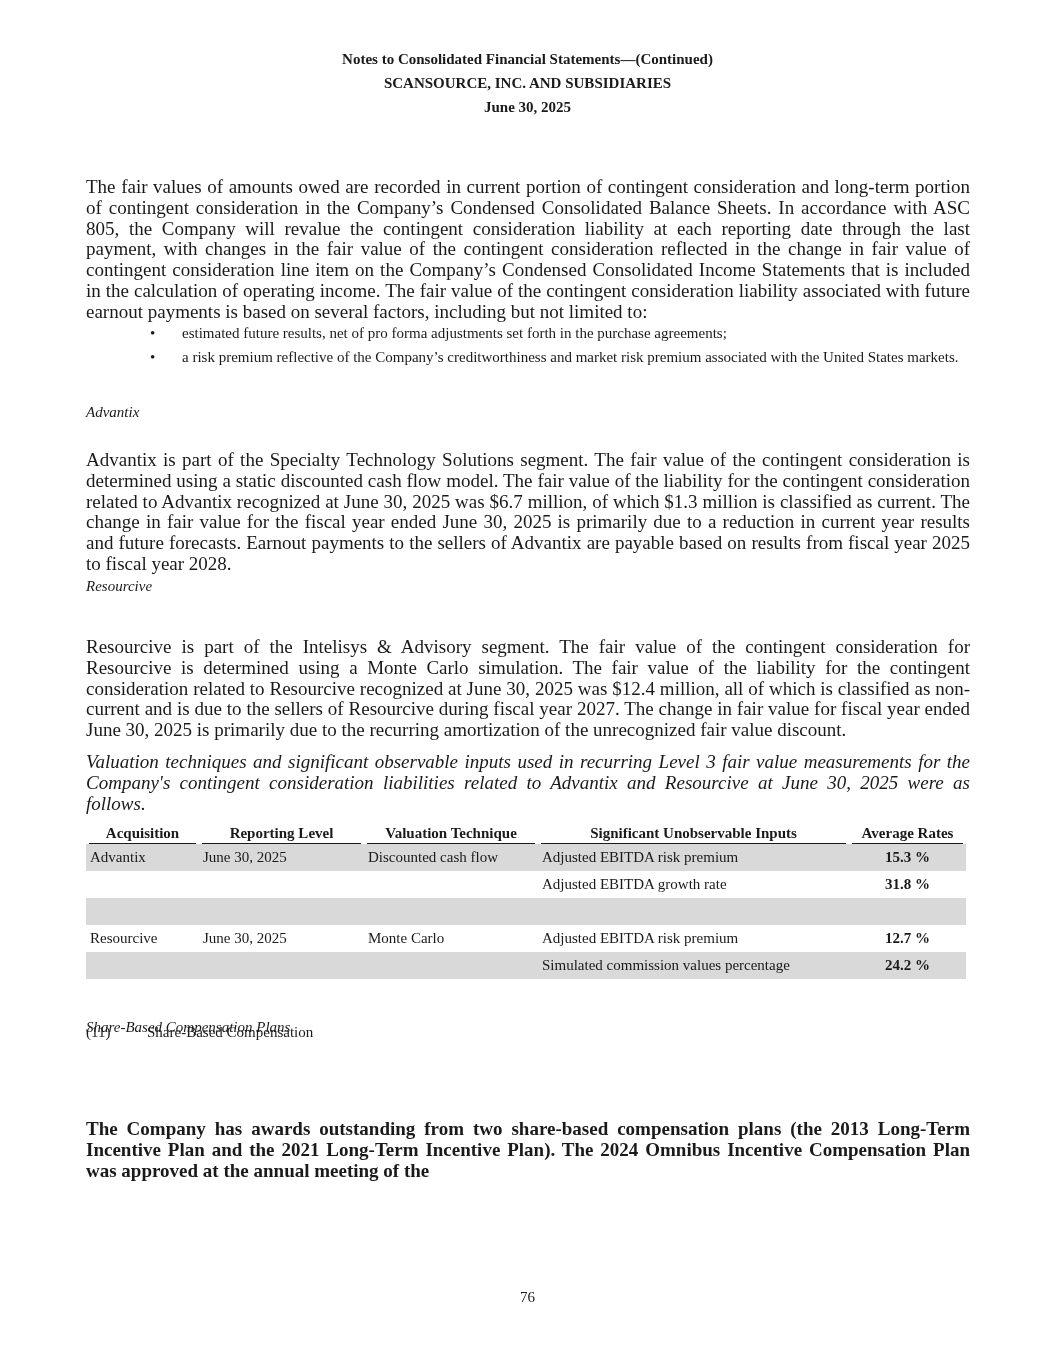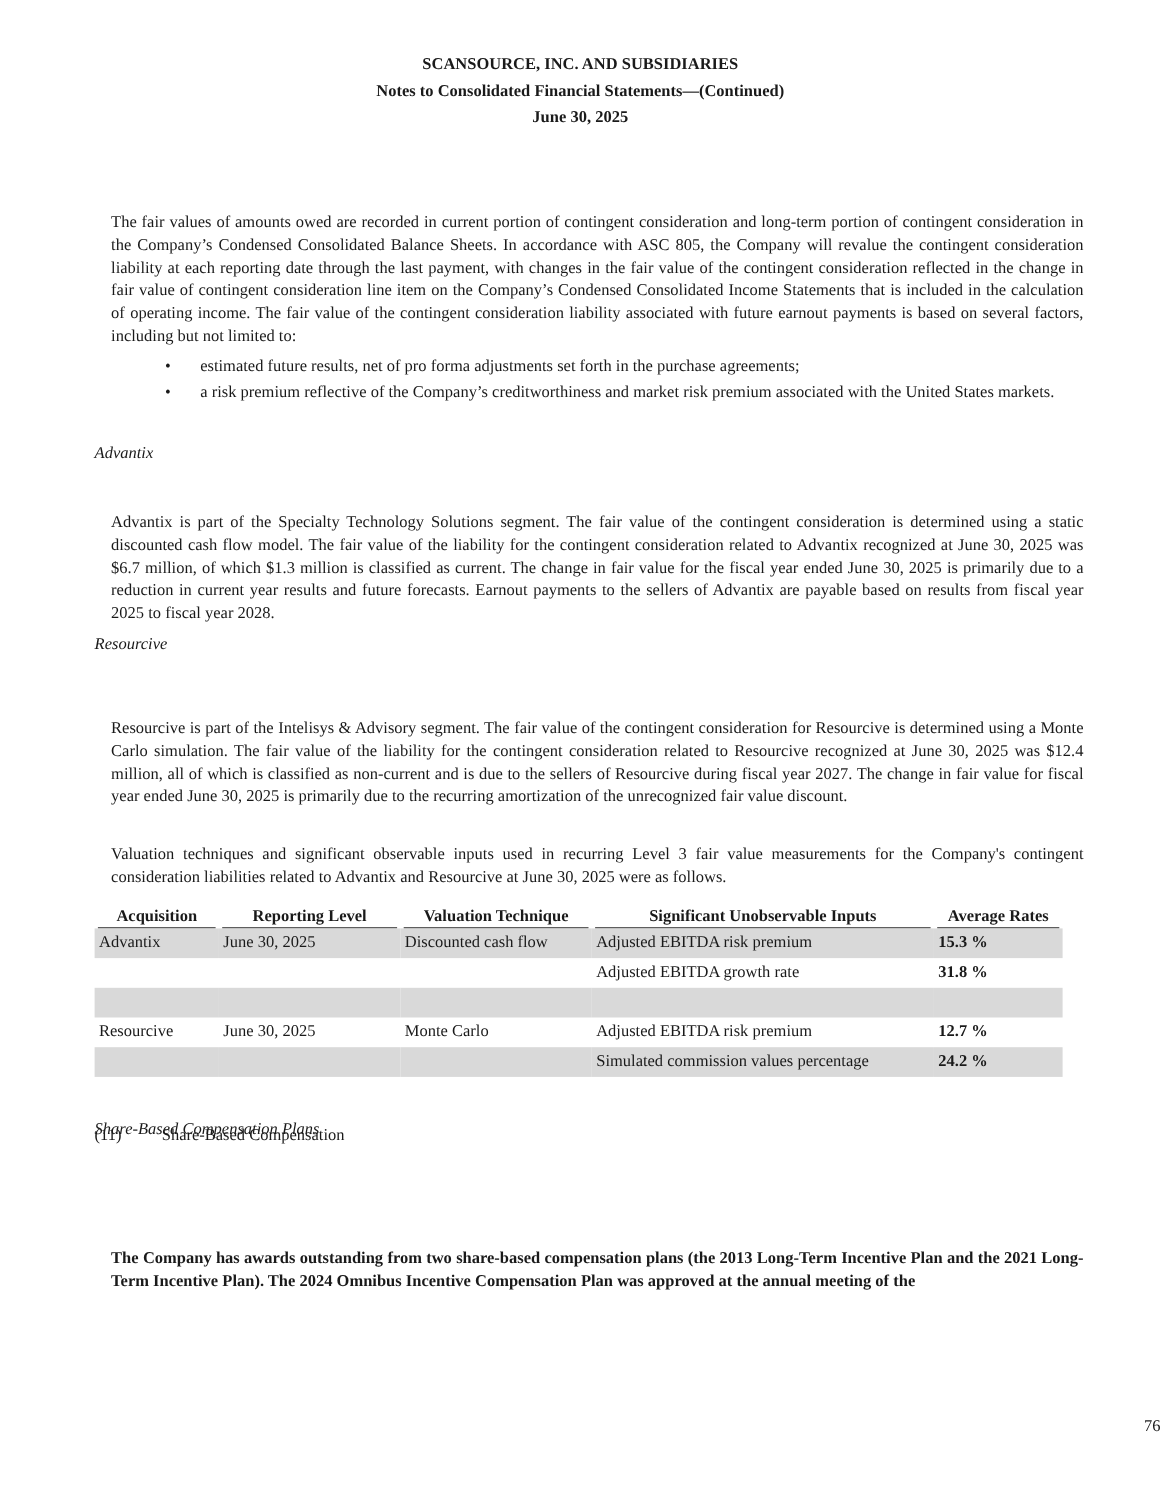--- a/index.html
+++ b/index.html
@@ -1,45 +1,45 @@
 <!DOCTYPE html>
 <html><head>
 <meta charset="utf-8">
 <style>
   html, body { margin: 0; padding: 0; background: #ffffff; }
   body { width: 1055px; height: 1365px; position: relative; overflow: hidden;
          font-family: "Liberation Serif", "DejaVu Serif", serif; color: #1a1a1a; }
   .header { position: absolute; left: 0; width: 1055px; top: 47px; text-align: center; font-weight: bold; font-size: 15px; line-height: 24px; }
   .header div { margin: 0; }
-  p.body { font-size: 15px; line-height: 20.8px; text-align: justify; margin: 15px; }
+  p.body { font-size: 19px; line-height: 20.8px; text-align: justify; margin: 0; }
   .p1 { position: absolute; top: 177px; left: 86px; width: 884px; }
   ul.bullets { position: absolute; top: 321px; left: 86px; width: 884px; margin: 0; padding: 0; list-style: none; }
   ul.bullets li { position: relative; padding-left: 96px; font-size: 15px; line-height: 24px; text-align: justify; margin-bottom: 0; }
   ul.bullets li .dot { position: absolute; left: 64px; top: 0; }
   .subhead { position: absolute; left: 86px; font-style: italic; font-size: 15px; line-height: 20px; }
   .p-adv { position: absolute; top: 450px; left: 86px; width: 884px; }
   .p-res { position: absolute; top: 637px; left: 86px; width: 884px; }
-  .p-val { position: absolute; top: 752px; left: 86px; width: 884px; }
+  .p-val { position: absolute; top: 752px; left: 86px; width: 884px; font-style: italic; }
   table.fv { position: absolute; top: 820px; left: 86px; width: 880px; border-collapse: collapse; font-size: 15px; }
   table.fv th { font-weight: bold; padding: 0; height: 24px; vertical-align: bottom; }
   table.fv th span { display: block; border-bottom: 1.5px solid #1a1a1a; margin: 0 3px; line-height: 20px; }
   table.fv td { height: 27px; padding: 0 4px; vertical-align: middle; white-space: nowrap; }
   table.fv tr.shade td { background: #d9d9d9; }
-  table.fv td.rate { text-align: left; font-weight: bold; padding-right: 4px; }
+  table.fv td.rate { text-align: center; font-weight: bold; padding-right: 4px; }
   .sec11 { position: absolute; top: 1024px; left: 86px; font-weight: normal; font-size: 15px; }
   .sec11 .num { display: inline-block; width: 61px; }
   .p-sbc { position: absolute; top: 1119px; left: 86px; width: 884px; line-height: 24px; font-weight: bold; }
-  .pagenum { position: absolute; top: 1289px; left: 0; width: 1055px; text-align: right; font-size: 15px; }
+  .pagenum { position: absolute; top: 1289px; left: 0; width: 1055px; text-align: center; font-size: 15px; }
 </style>
 </head>
 <body>
 
 <div class="header">
+  <div>Notes to Consolidated Financial Statements—(Continued)</div>
   <div>SCANSOURCE, INC. AND SUBSIDIARIES</div>
-  <div>Notes to Consolidated Financial Statements—(Continued)</div>
   <div>June 30, 2025</div>
 </div>
 
 <p class="body p1">The fair values of amounts owed are recorded in current portion of contingent consideration and long-term portion of contingent consideration in the Company’s Condensed Consolidated Balance Sheets. In accordance with ASC 805, the Company will revalue the contingent consideration liability at each reporting date through the last payment, with changes in the fair value of the contingent consideration reflected in the change in fair value of contingent consideration line item on the Company’s Condensed Consolidated Income Statements that is included in the calculation of operating income. The fair value of the contingent consideration liability associated with future earnout payments is based on several factors, including but not limited to:</p>
 
 <ul class="bullets">
   <li>
     <span class="dot">•</span>
     <span>estimated future results, net of pro forma adjustments set forth in the purchase agreements;</span>
   </li>

